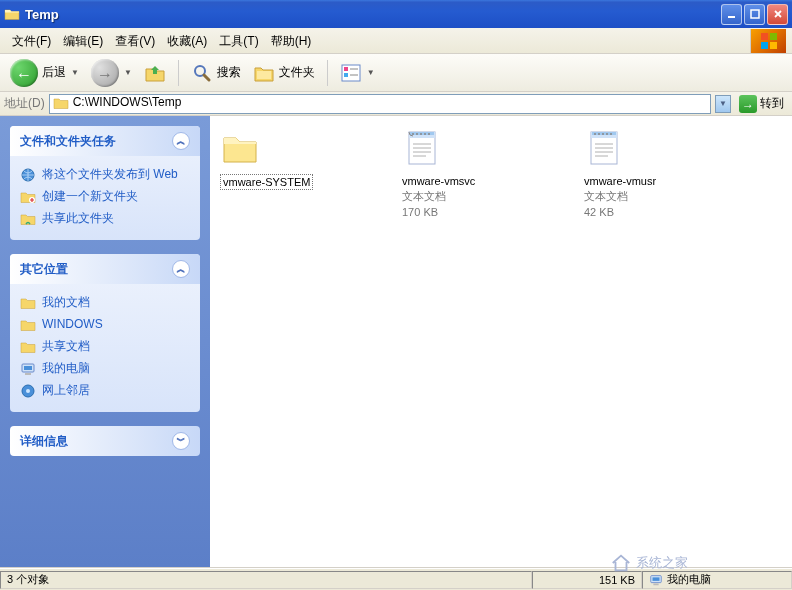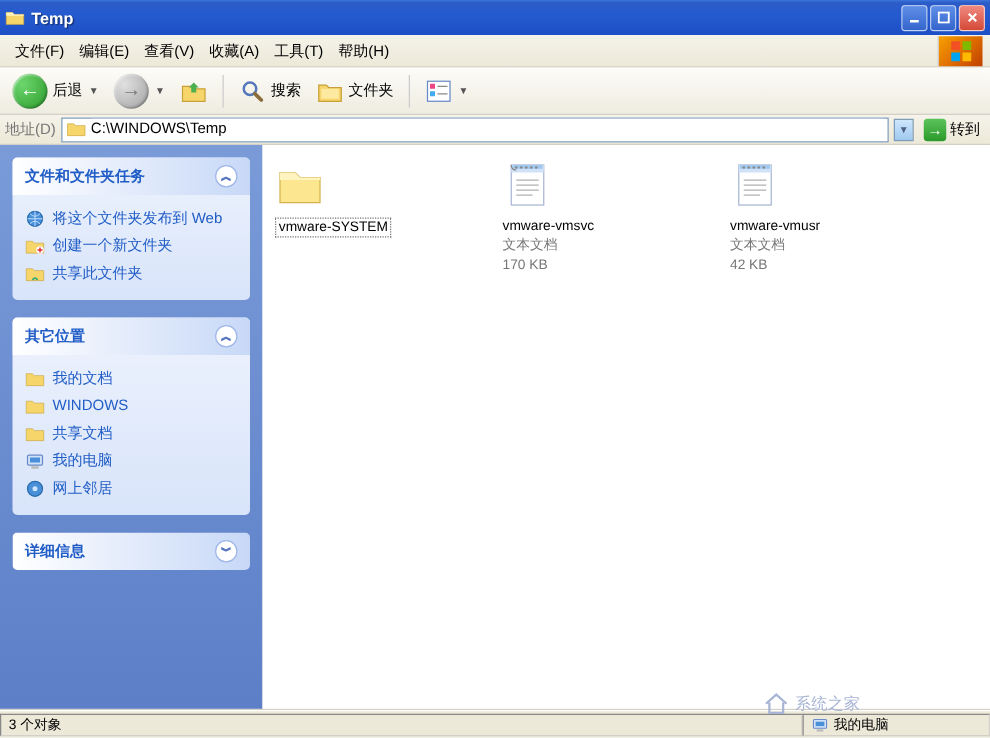--- a/index.html
+++ b/index.html
@@ -332,20 +332,21 @@
           <span class="item-sub">文本文档</span>
           <span class="item-sub">42 KB</span>
         </div>
       </div>
     </div>
   </div>
 </div>
 
 <div class="statusbar">
   <div class="status-seg grow">3 个对象</div>
+  <div class="status-seg" style="width:110px; justify-content:flex-end;">151 KB</div>
   <div class="status-seg" style="width:150px;">
     <svg width="14" height="14" style="margin-right:4px" viewBox="0 0 16 16">
         <rect x="2" y="3" width="12" height="8" rx="1" fill="#cfe2f8" stroke="#6a8ac9"></rect>
         <rect x="4" y="5" width="8" height="4" fill="#4a90d9"></rect>
         <rect x="5" y="12" width="6" height="2" fill="#bbb"></rect>
       </svg>
     <span>我的电脑</span>
   </div>
 </div>
 

